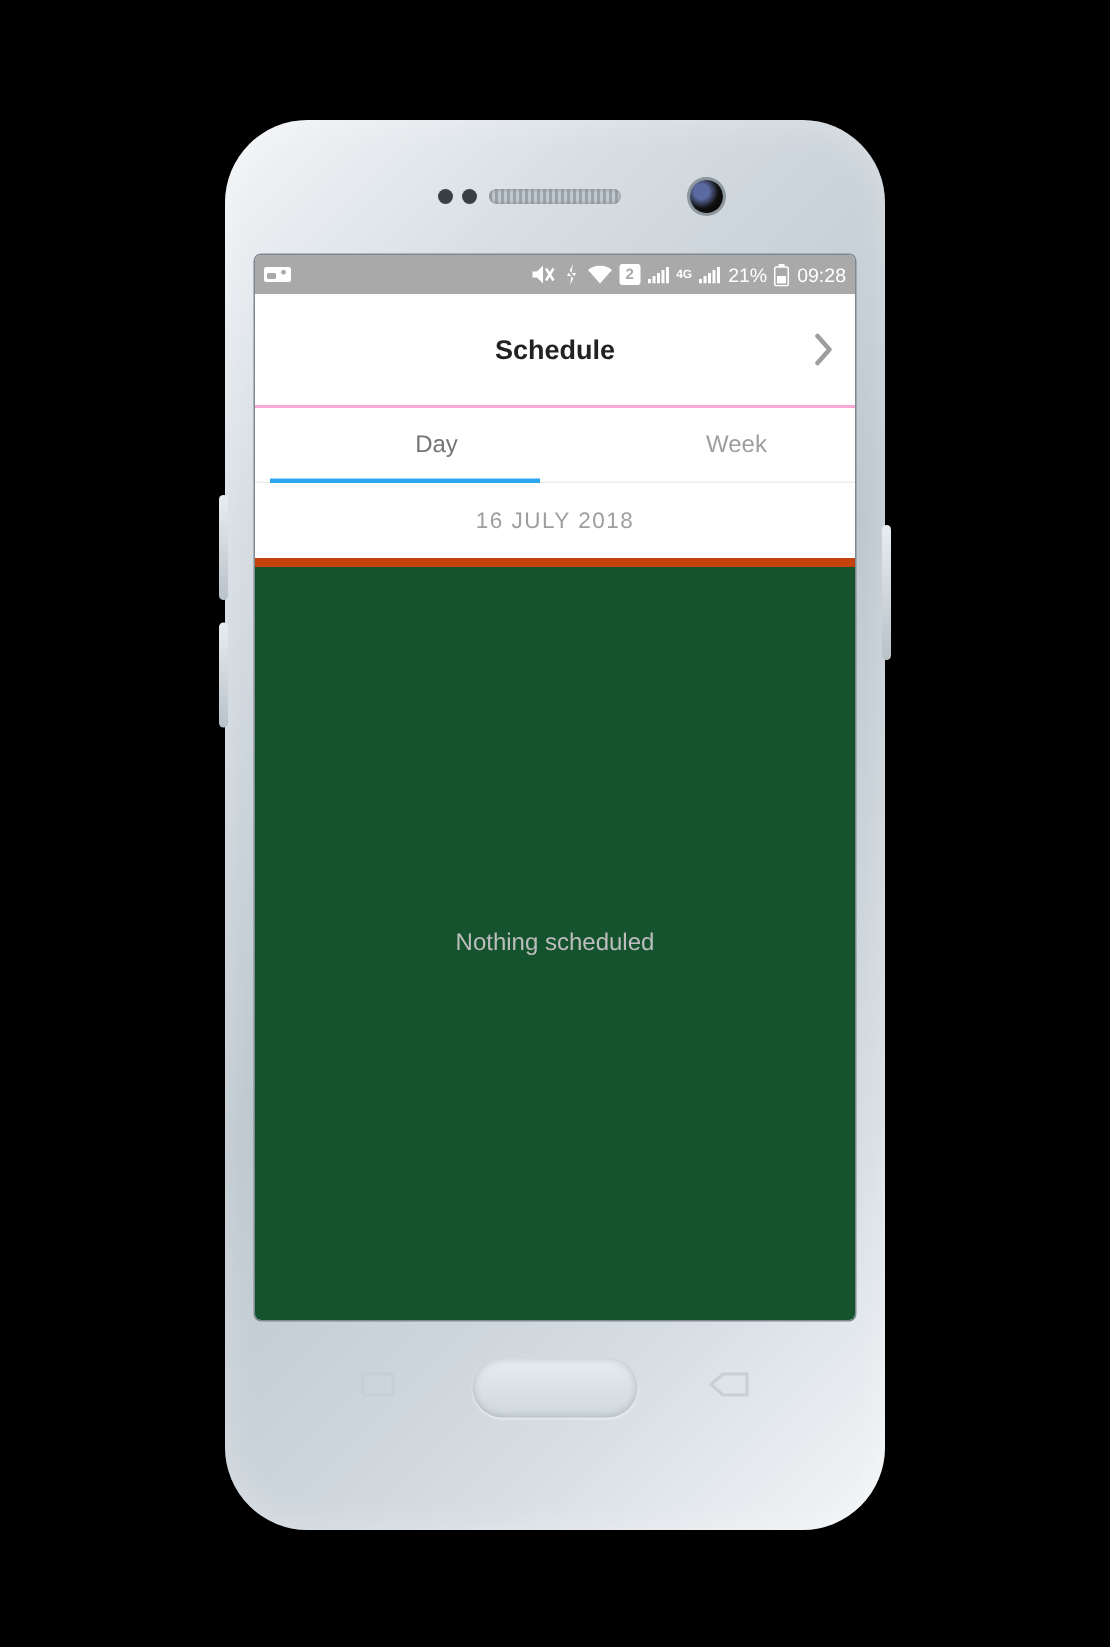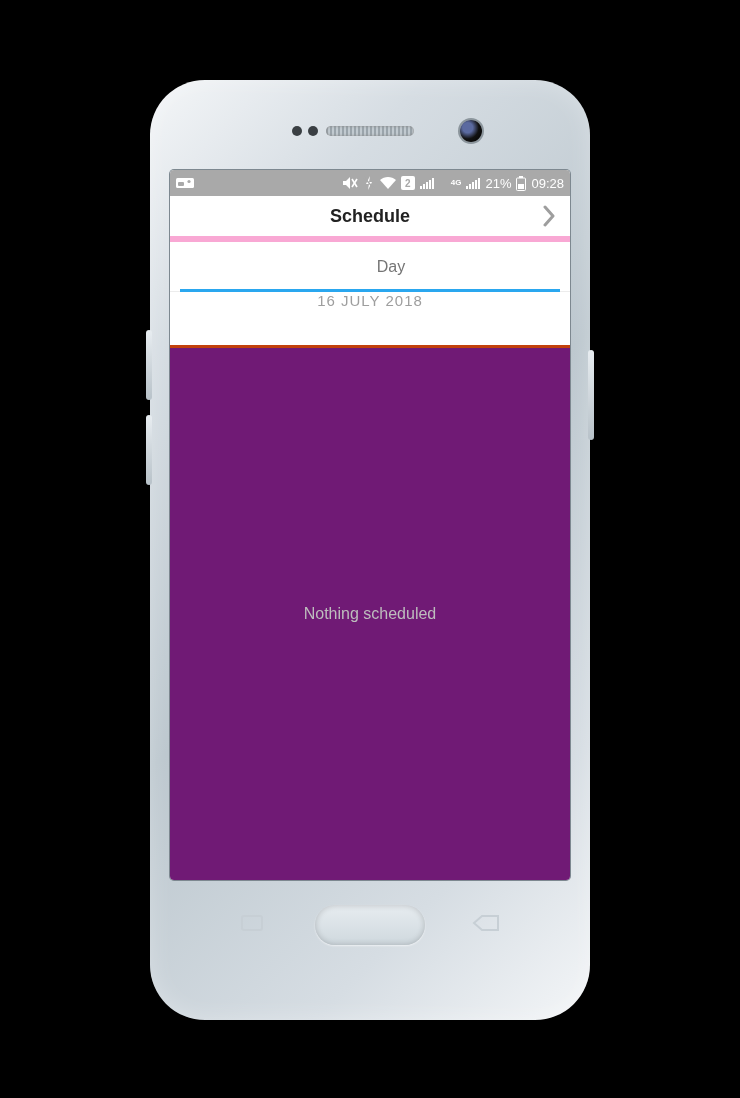--- a/index.html
+++ b/index.html
@@ -54,39 +54,39 @@
     color: #fff;
     display: flex; align-items: center;
     font-size: 13px; font-weight: 500;
     padding: 0 6px;
   }
   .status-left { display: flex; align-items: center; gap: 4px; }
   .status-right { margin-left: auto; display: flex; align-items: center; gap: 5px; }
   .sb-ic { display: inline-flex; align-items: center; justify-content: center; }
   .sb-ic svg { display: block; }
   .sim-box { width: 14px; height: 14px; background: #fff; color: #a9a9a9; font-size: 10px; font-weight: 700; display: flex; align-items: center; justify-content: center; border-radius: 2px; }
-  .tiny-label { font-size: 8px; font-weight: 600; line-height: 8px; margin-left: 12px; }
-
-  
-  .app-header { height: 46px; display: flex; align-items: center; justify-content: center; position: relative; border-bottom: 6px solid #f9a8d4; }
+  .tiny-label { font-size: 8px; font-weight: 600; line-height: 8px; }
+
+  
+  .app-header { height: 76px; display: flex; align-items: center; justify-content: center; position: relative; border-bottom: 2px solid #f9a8d4; }
   .app-title { font-size: 18px; font-weight: 600; color: #222; }
   .chev { position: absolute; right: 14px; top: 50%; transform: translateY(-50%); color: #9e9e9e; }
   .chev svg { display: block; }
 
   
   .tabs { display: flex; height: 50px; border-bottom: 1px solid #ececec; }
   .tab { flex: 1; display: flex; align-items: center; justify-content: center; font-size: 16px; color: #9e9e9e; position: relative; padding-left: 42px; }
   .tab.active { color: #757575; }
   .tab.active::after { content: ""; position: absolute; left: 10px; right: 10px; bottom: -1px; height: 3px; background: #2aa7ef; }
 
   
-  .date-row { height: 56px; display: flex; justify-content: center; border-bottom: 3px solid #c2410c; color: #9e9e9e; font-size: 15px; letter-spacing: 1px; }
-
-  
-  .content { flex: 1; display: flex; align-items: center; justify-content: center; background: #701a75; }
+  .date-row { height: 56px; display: flex; align-items: center; justify-content: center; border-bottom: 6px solid #c2410c; color: #9e9e9e; font-size: 15px; letter-spacing: 1px; }
+
+  
+  .content { flex: 1; display: flex; align-items: center; justify-content: center; background: #14532d; }
   .empty-msg { color: #bdbdbd; font-size: 16px; }
 </style>
 </head>
 <body>
 
 <div class="phone">
   <div class="side-btn l1"></div>
   <div class="side-btn l2"></div>
   <div class="side-btn r1"></div>
 
@@ -165,20 +165,23 @@
       <span class="chev">
         <svg width="14" height="22" viewBox="0 0 14 22">
             <path d="M3 2l8 9-8 9" fill="none" stroke="currentColor" stroke-width="3" stroke-linecap="round" stroke-linejoin="round"></path>
           </svg>
       </span>
     </div>
 
     <div class="tabs">
       <div class="tab active">
         <span>Day</span>
+      </div>
+      <div class="tab">
+        <span>Week</span>
       </div>
     </div>
 
     <div class="date-row">
       <span>16 JULY 2018</span>
     </div>
 
     <div class="content">
       <span class="empty-msg">Nothing scheduled</span>
     </div>

